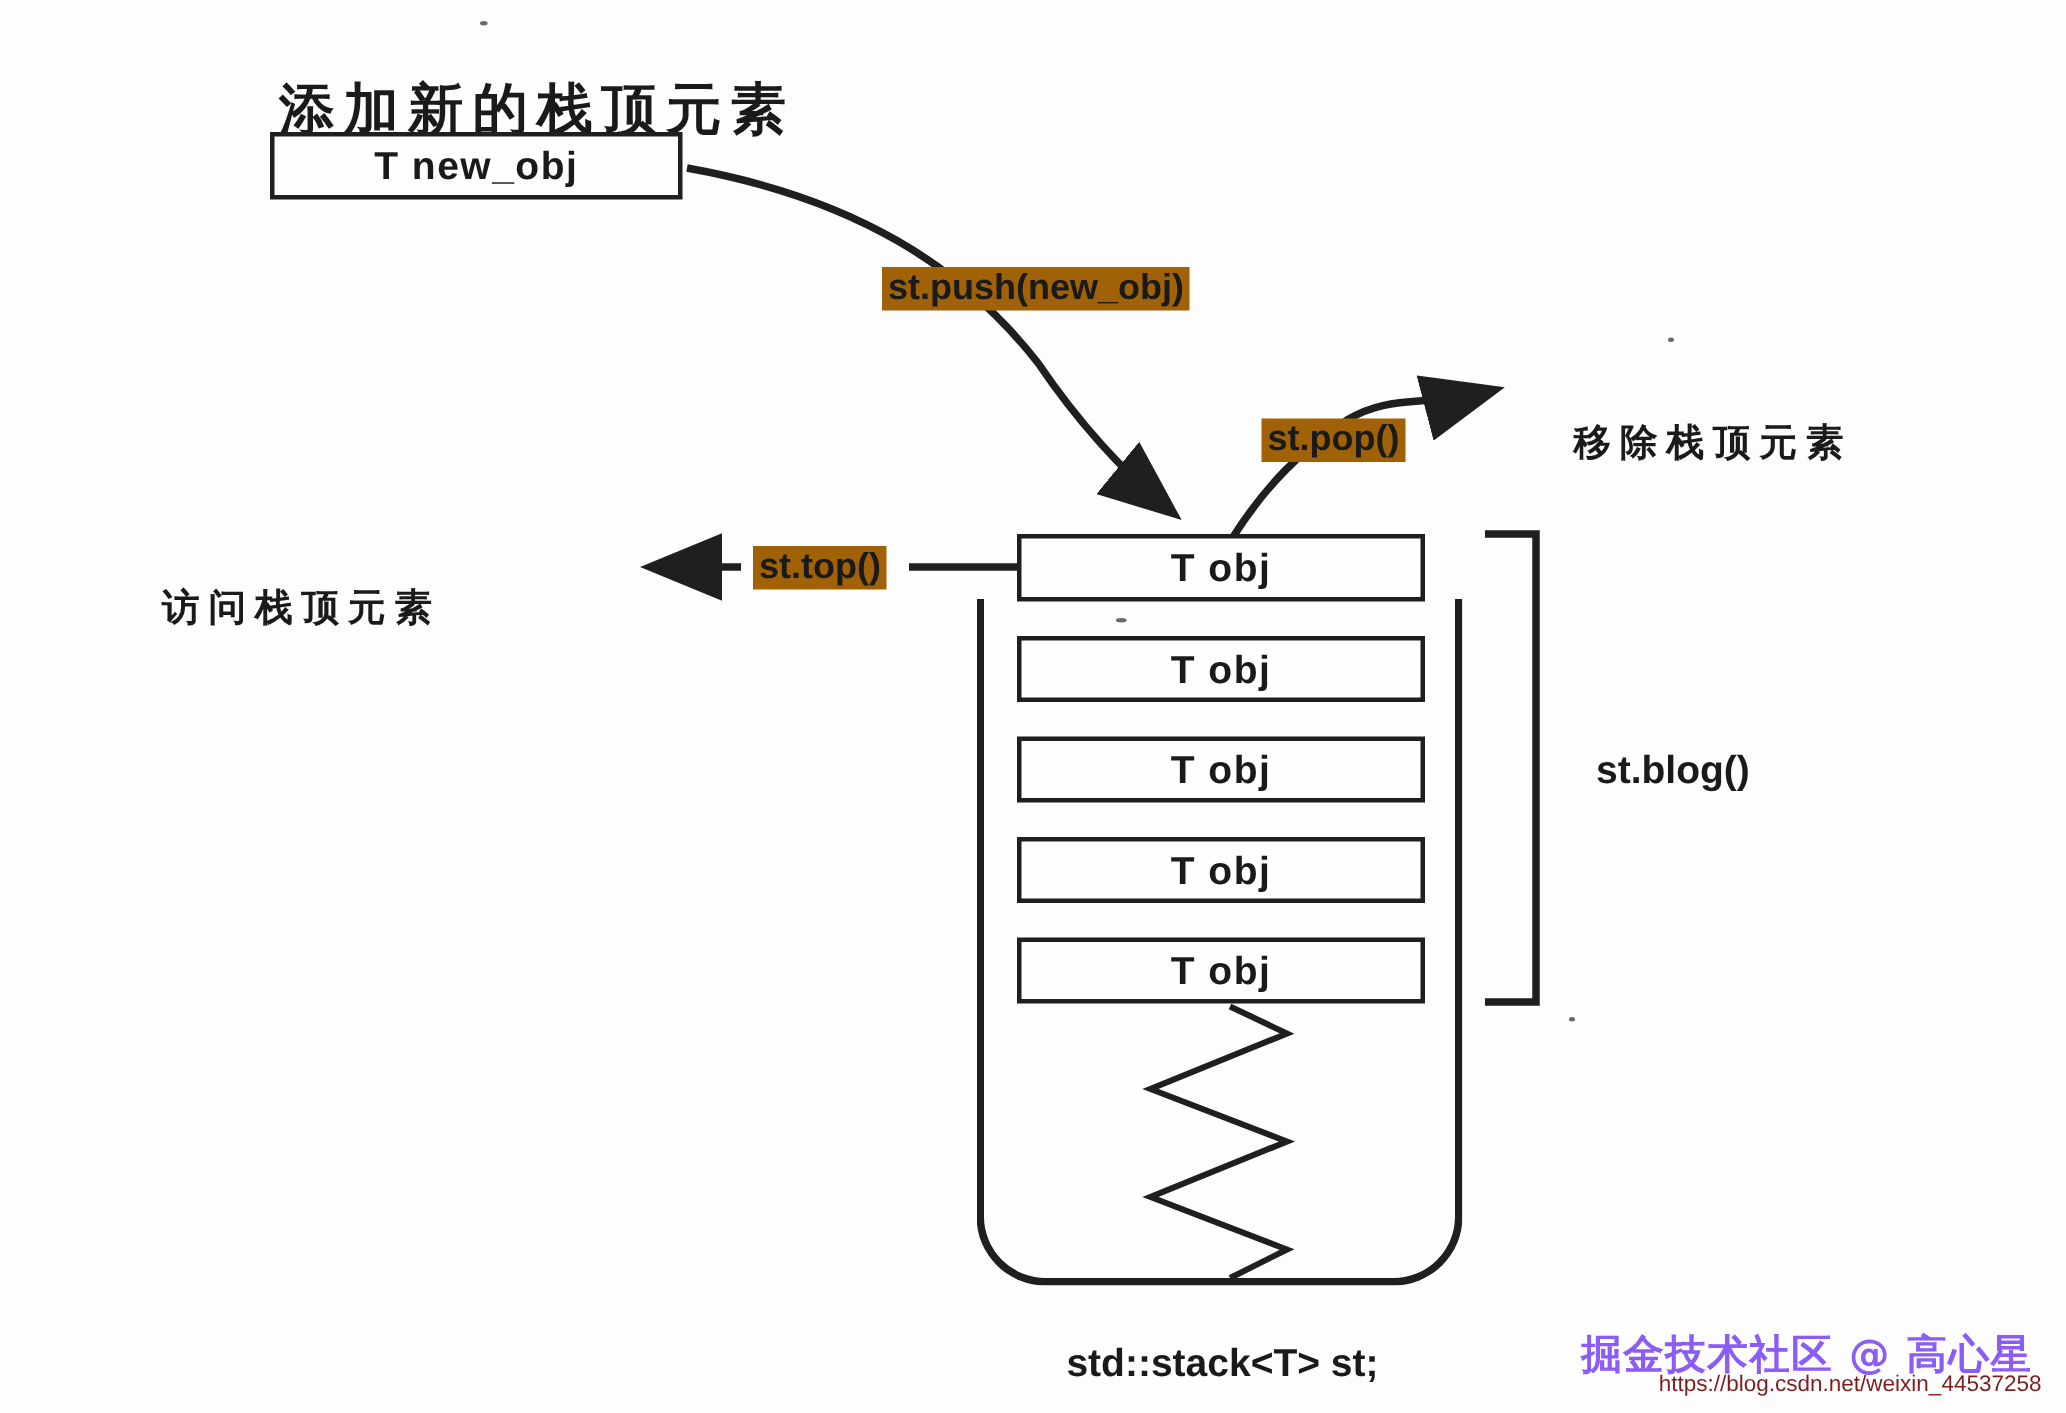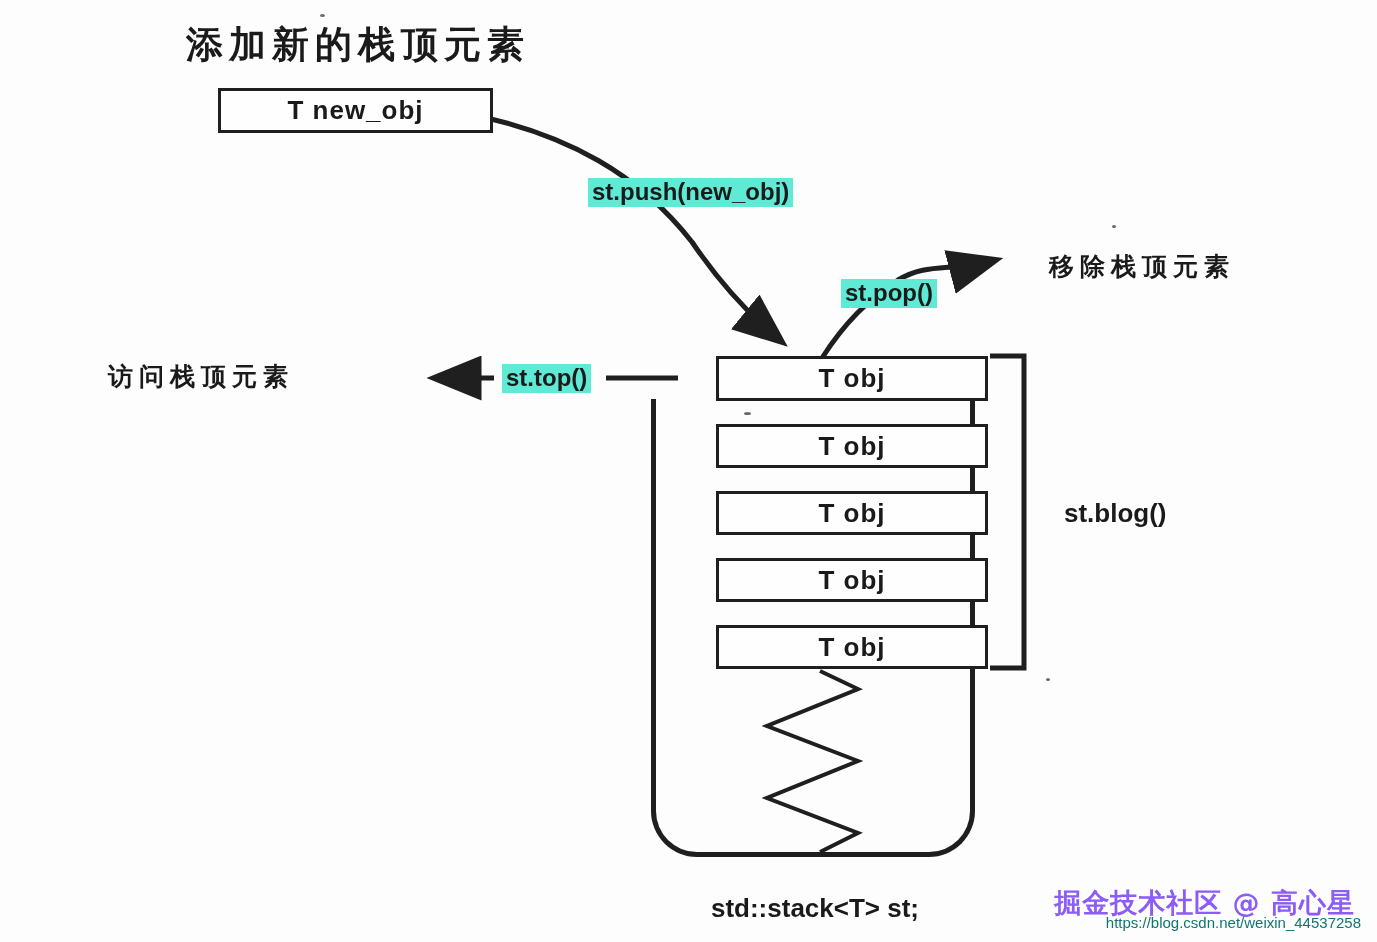--- a/index.html
+++ b/index.html
@@ -6,49 +6,49 @@
   body{
     width:1377px;height:942px;position:relative;overflow:hidden;
     background:#fdfdfd;
     font-family:"Liberation Sans", sans-serif;
     color:#1a1a1a;
   }
   .abs{position:absolute;}
   svg.layer{position:absolute;left:0;top:0;width:1377px;height:942px;}
   .cjk-title{
     font-family:Liberation Mono, monospace;
-    font-weight:600;letter-spacing:6px;white-space:nowrap;
+    font-weight:600;letter-spacing:6px;white-space:nowrap;margin-top:28px;
   }
   .code-label{
     font-weight:600;font-size:24px;white-space:nowrap;
-    background:#5eead4;padding:0 4px;line-height:1.2;
+    background:#a16207;padding:0 4px;line-height:1.2;
   }
   .box{
     position:absolute;border:3px solid #1f1f1f;background:#fefefe;
     display:flex;align-items:center;justify-content:center;
-    font-size:26px;font-weight:600;letter-spacing:1px;margin-left:38px;
+    font-size:26px;font-weight:600;letter-spacing:1px;
   }
   .container-shape{
     position:absolute;left:651px;top:399px;width:314px;height:453px;
     border-left:5px solid #1f1f1f;border-right:5px solid #1f1f1f;border-bottom:5px solid #1f1f1f;
     border-radius:0 0 46px 46px;background:transparent;
   }
   .stack-caption{
     position:absolute;left:660px;top:893px;width:310px;text-align:center;
     font-size:26px;font-weight:700;white-space:nowrap;
   }
   .watermark-1{
     position:absolute;right:22px;top:885px;
     font-size:27px;font-weight:700;color:#8b5cf6;white-space:nowrap;
     text-shadow:2px 2px 0 #ffffff;
     font-family:"DejaVu Sans", sans-serif;letter-spacing:1px;
   }
   .watermark-2{
     position:absolute;right:16px;top:914px;
-    font-size:15px;color:#0f766e;white-space:nowrap;
+    font-size:15px;color:#7f1d1d;white-space:nowrap;
     text-shadow:1px 1px 0 #ffffff;
   }
   .speck{position:absolute;background:#6a6a6a;border-radius:50%;}
 </style>
 </head>
 <body>
 
 <svg class="layer" viewBox="0 0 1377 942">
   <defs>
     <marker id="arrow" markerWidth="11" markerHeight="9" refX="9.5" refY="4.5" orient="auto">

